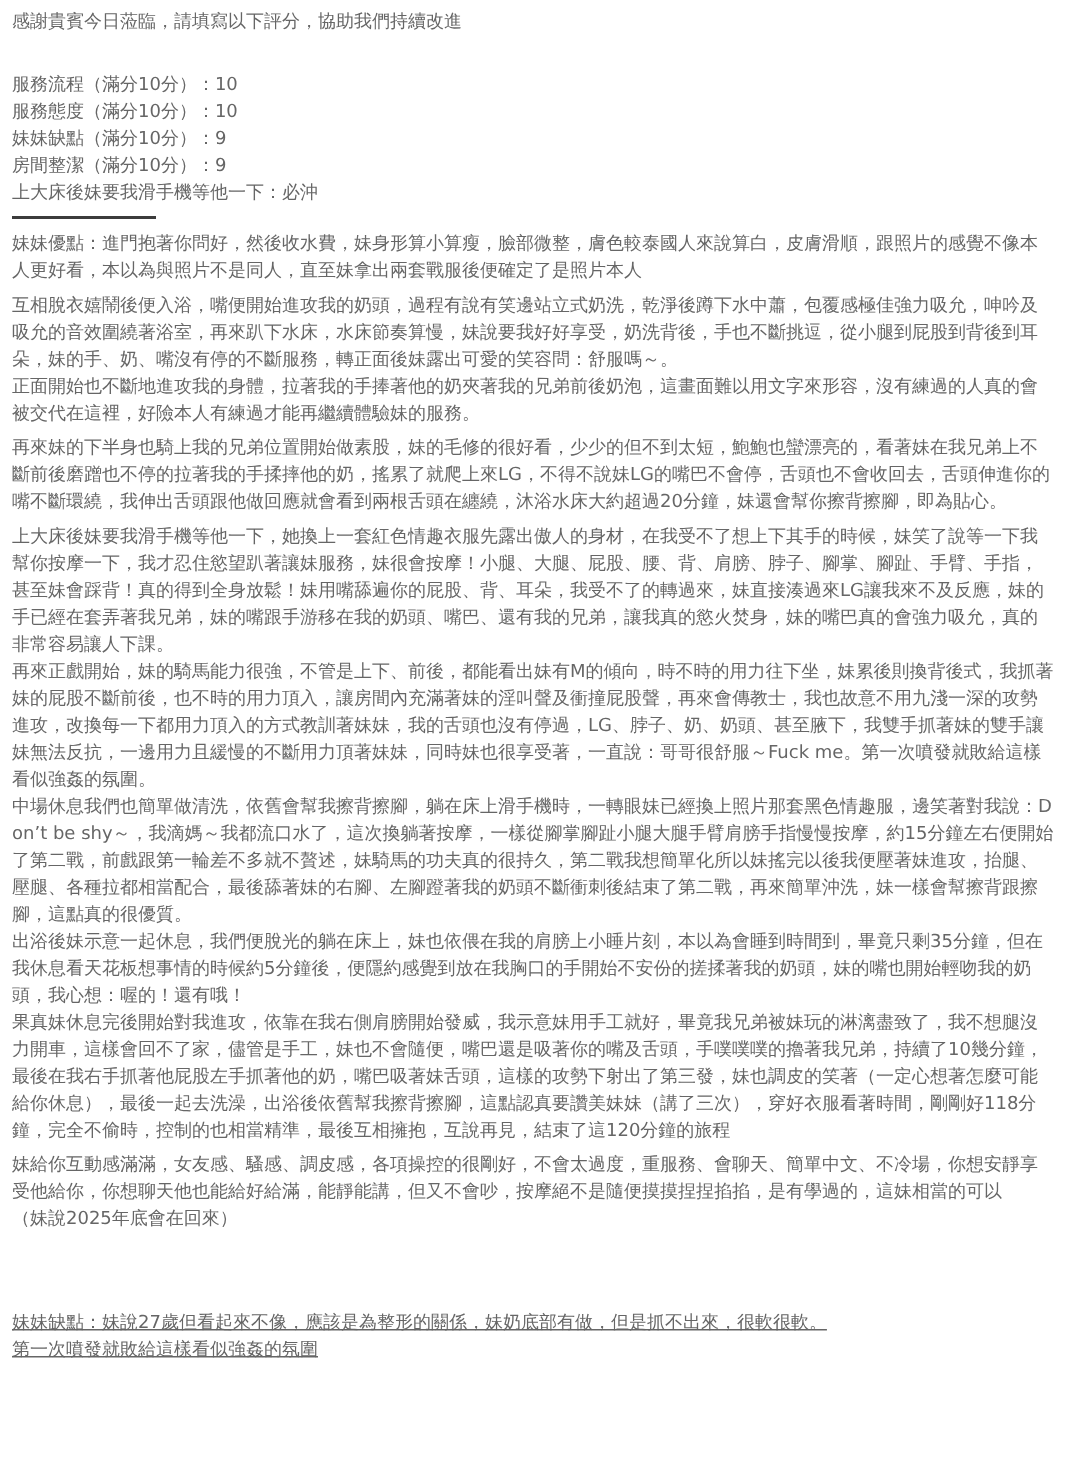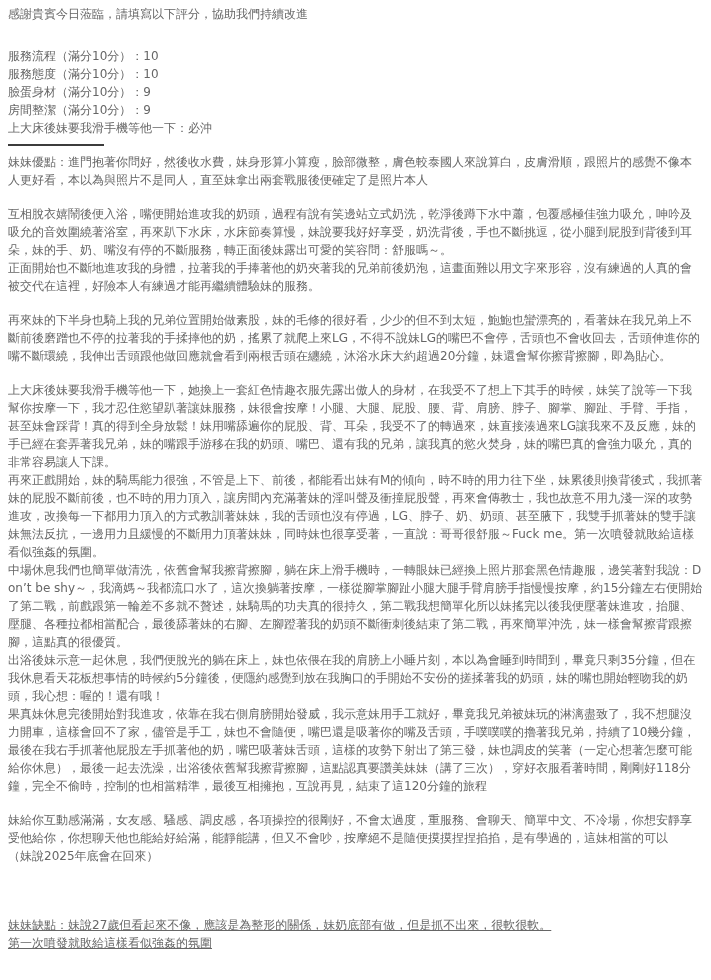--- a/index.html
+++ b/index.html
@@ -12,36 +12,36 @@
     width:711px;height:980px;overflow:hidden;
     background:var(--bg-color);
     color:var(--text-color);
     font-family:"DejaVu Sans","Liberation Sans",sans-serif;
     font-size:12px;line-height:18px;
   }
   .doc{padding:5px 8px 0 8px;width:695px;}
   .intro{margin-bottom:24px;}
   .survey .field-row{white-space:pre-wrap;}
   .divider{width:96px;border-top:2px solid var(--divider-color);margin-top:7px;}
-  .sec{margin-top:16px;}
+  .sec{margin-top:5px;}
   .sec-pros{margin-top:7px;}
   .sec-cons{margin-top:51px;text-decoration:underline;}
   .rline{white-space:pre-wrap;word-break:break-all;}
 </style>
 </head>
 <body>
 
 <div class="doc">
 
   <div class="intro rline">感謝貴賓今日蒞臨，請填寫以下評分，協助我們持續改進</div>
 
   <div class="survey">
     <div class="field-row"><span>服務流程（滿分10分）</span><span>：</span><span>10</span></div>
     <div class="field-row"><span>服務態度（滿分10分）</span><span>：</span><span>10</span></div>
-    <div class="field-row"><span>臉蛋身材（滿分10分）</span><span>：</span><span>9</span></div>
+    <div class="field-row"><span>妹妹缺點（滿分10分）</span><span>：</span><span>9</span></div>
     <div class="field-row"><span>房間整潔（滿分10分）</span><span>：</span><span>9</span></div>
     <div class="field-row"><span>上大床後妹要我滑手機等他一下</span><span>：</span><span>必沖</span></div>
   </div>
 
   <div class="divider"></div>
 
   <div class="sec sec-pros">
     <div class="rline">妹妹優點：進門抱著你問好，然後收水費，妹身形算小算瘦，臉部微整，膚色較泰國人來說算白，皮膚滑順，跟照片的感覺不像本人更好看，本以為與照片不是同人，直至妹拿出兩套戰服後便確定了是照片本人</div>
   </div>
 

